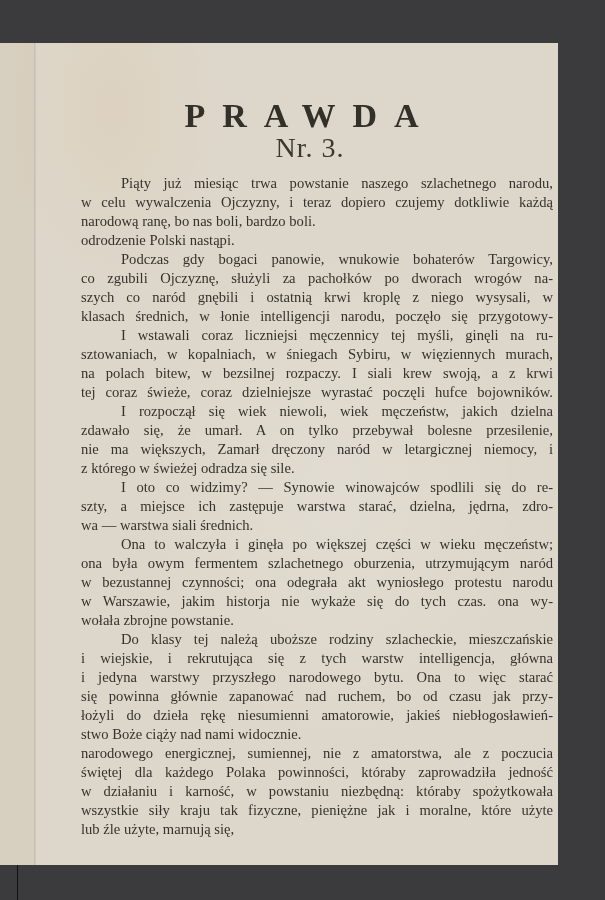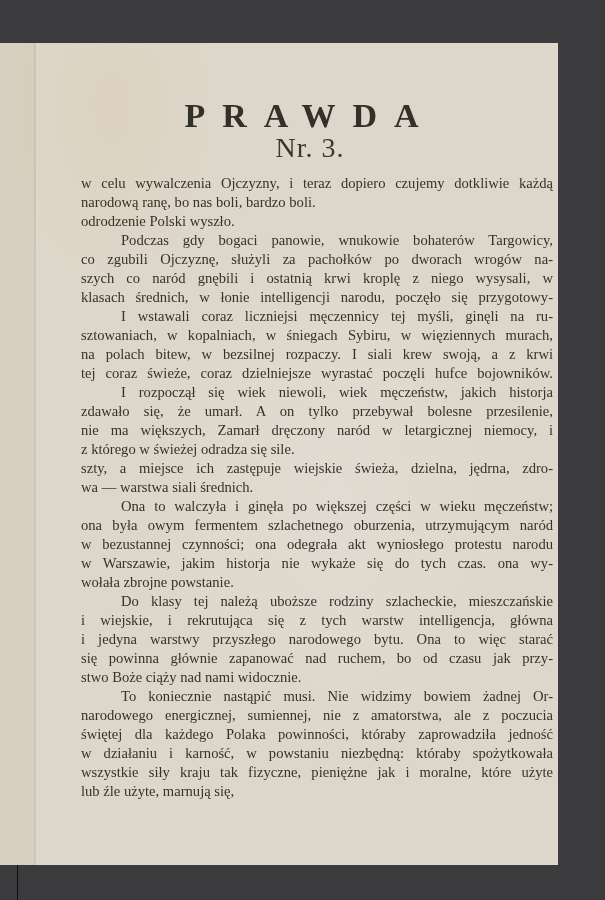--- a/index.html
+++ b/index.html
@@ -105,71 +105,73 @@
   <div class="fold-line"></div>
 </div>
 <div class="bottom-mark"></div>
 
 <div class="title">PRAWDA</div>
 <div class="issue">Nr. 3.</div>
 
 <div class="body-text">
 
   <div>
+    <span class="line indent">Piąty już miesiąc trwa powstanie naszego szlachetnego narodu,</span>
     <span class="line">w celu wywalczenia Ojczyzny, i teraz dopiero czujemy dotkliwie każdą</span>
     <span class="line last">narodową ranę, bo nas boli, bardzo boli.</span>
   </div>
 
   <div>
-    <span class="line last">odrodzenie Polski wyszło.</span>
+    <span class="line last">odrodzenie Polski nastąpi.</span>
   </div>
 
   <div>
     <span class="line indent">Podczas gdy bogaci panowie, wnukowie bohaterów Targowicy,</span>
     <span class="line">co zgubili Ojczyznę, służyli za pachołków po dworach wrogów na-</span>
     <span class="line">szych co naród gnębili i ostatnią krwi kroplę z niego wysysali, w</span>
     <span class="line">klasach średnich, w łonie intelligencji narodu, poczęło się przygotowy-</span>
   </div>
 
   <div>
     <span class="line indent">I wstawali coraz liczniejsi męczennicy tej myśli, ginęli na ru-</span>
     <span class="line">sztowaniach, w kopalniach, w śniegach Sybiru, w więziennych murach,</span>
     <span class="line">na polach bitew, w bezsilnej rozpaczy. I siali krew swoją, a z krwi</span>
     <span class="line">tej coraz świeże, coraz dzielniejsze wyrastać poczęli hufce bojowników.</span>
   </div>
 
   <div>
-    <span class="line indent">I rozpoczął się wiek niewoli, wiek męczeństw, jakich historja</span>
+    <span class="line indent">I rozpoczął się wiek niewoli, wiek męczeństw, jakich dzielna</span>
     <span class="line">zdawało się, że umarł. A on tylko przebywał bolesne przesilenie,</span>
     <span class="line">nie ma większych, Zamarł dręczony naród w letargicznej niemocy, i</span>
     <span class="line last">z którego w świeżej odradza się sile.</span>
   </div>
 
   <div>
-    <span class="line">szty, a miejsce ich zastępuje wiejskie świeża, dzielna, jędrna, zdro-</span>
+    <span class="line indent">I oto co widzimy? — Synowie winowajców spodlili się do re-</span>
+    <span class="line">szty, a miejsce ich zastępuje warstwa starać, dzielna, jędrna, zdro-</span>
     <span class="line last">wa — warstwa siali średnich.</span>
   </div>
 
   <div>
     <span class="line indent">Ona to walczyła i ginęła po większej części w wieku męczeństw;</span>
     <span class="line">ona była owym fermentem szlachetnego oburzenia, utrzymującym naród</span>
     <span class="line">w bezustannej czynności; ona odegrała akt wyniosłego protestu narodu</span>
     <span class="line">w Warszawie, jakim historja nie wykaże się do tych czas. ona wy-</span>
     <span class="line last">wołała zbrojne powstanie.</span>
   </div>
 
   <div>
     <span class="line indent">Do klasy tej należą uboższe rodziny szlacheckie, mieszczańskie</span>
     <span class="line">i wiejskie, i rekrutująca się z tych warstw intelligencja, główna</span>
     <span class="line">i jedyna warstwy przyszłego narodowego bytu. Ona to więc starać</span>
     <span class="line">się powinna głównie zapanować nad ruchem, bo od czasu jak przy-</span>
+    <span class="line">łożyli do dzieła rękę niesumienni amatorowie, jakieś niebłogosławień-</span>
     <span class="line last">stwo Boże ciąży nad nami widocznie.</span>
   </div>
 
   <div>
-    <span class="line indent">To koniecznie nastąpić musi. Nie widzimy bowiem żadnej Or-</span>
     <span class="line">narodowego energicznej, sumiennej, nie z amatorstwa, ale z poczucia</span>
     <span class="line">świętej dla każdego Polaka powinności, któraby zaprowadziła jedność</span>
     <span class="line">w działaniu i karność, w powstaniu niezbędną: któraby spożytkowała</span>
     <span class="line">wszystkie siły kraju tak fizyczne, pieniężne jak i moralne, które użyte</span>
     <span class="line last">lub źle użyte, marnują się,</span>
   </div>
 </div>
 
 </body></html>

